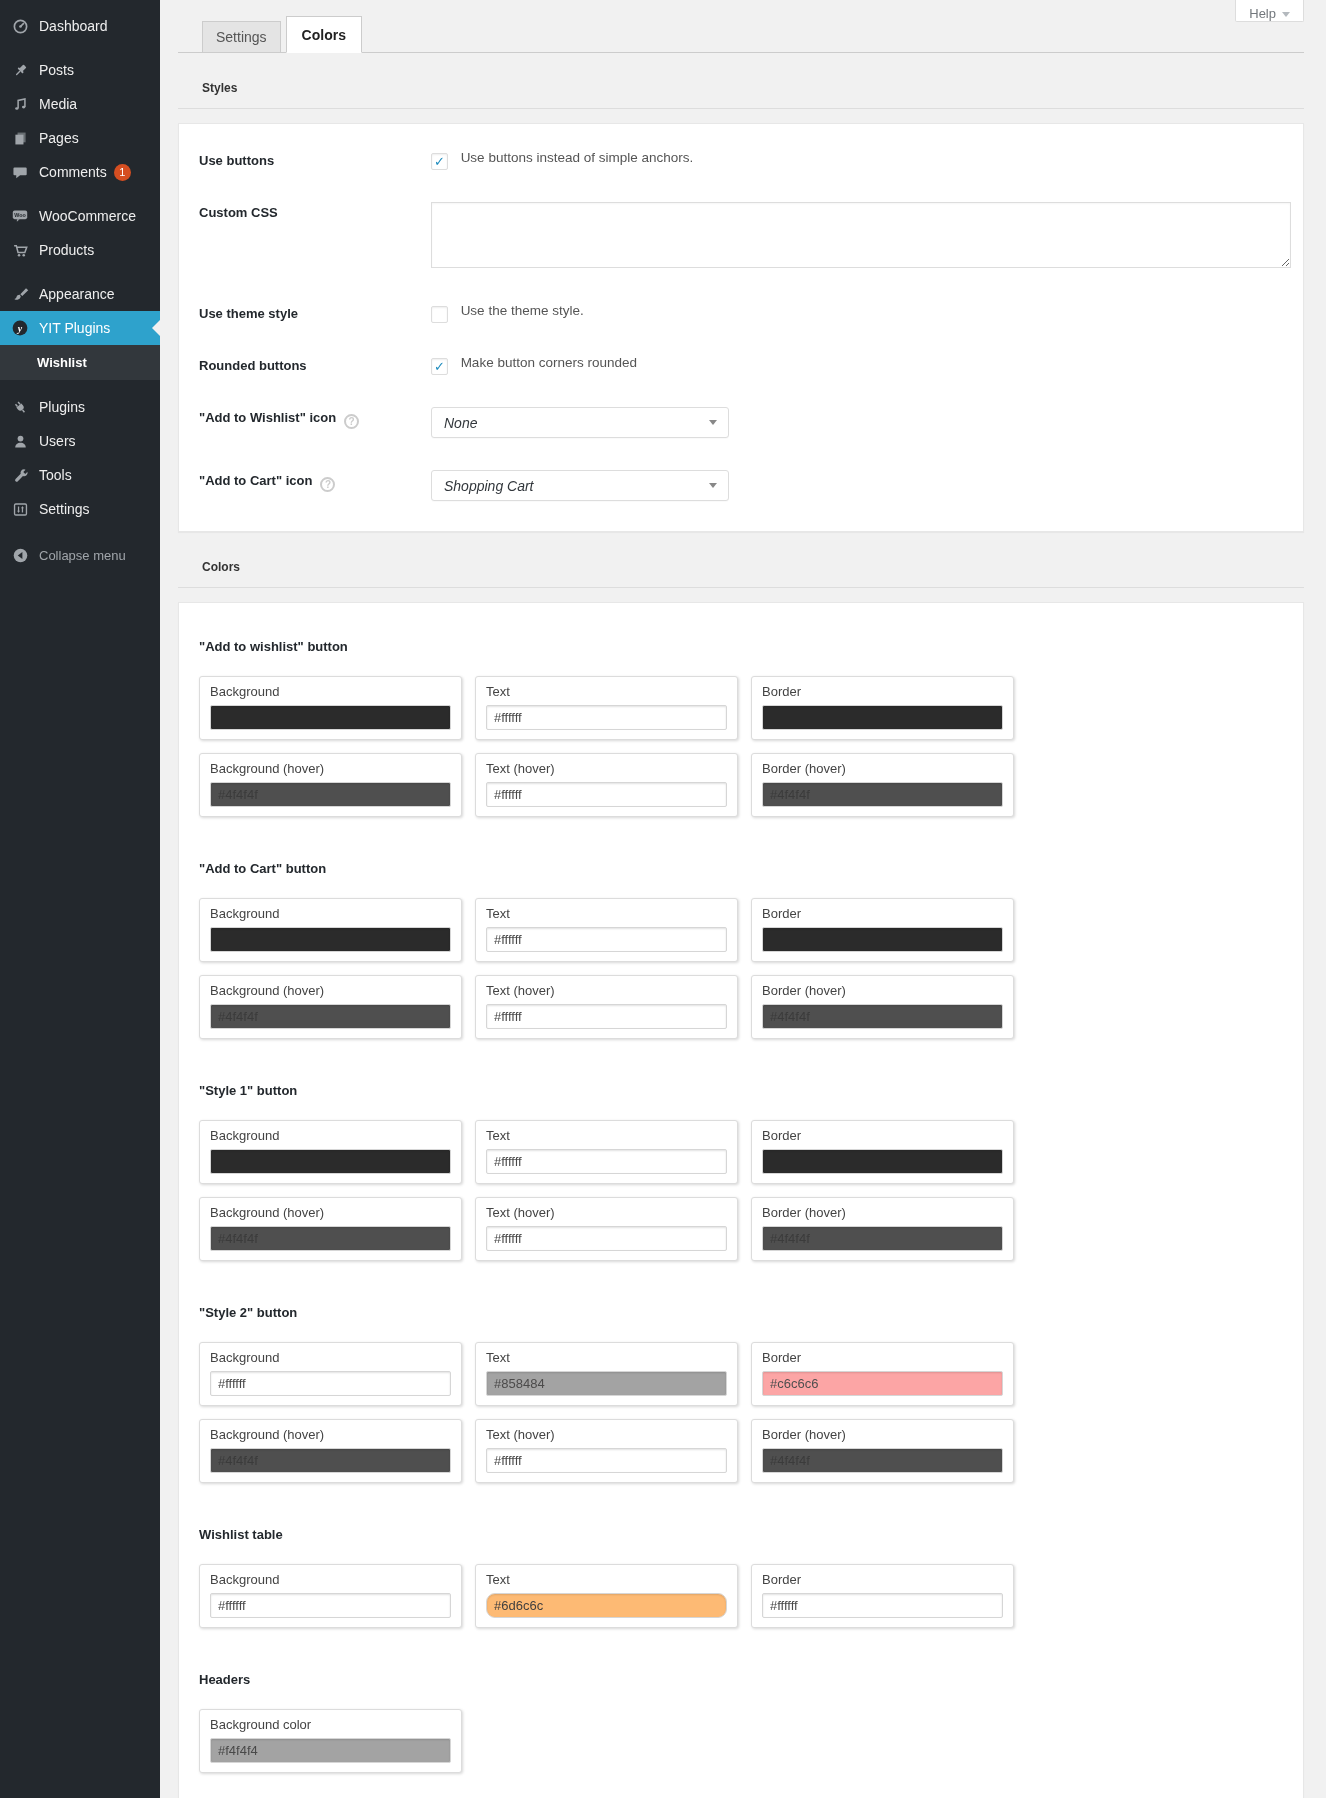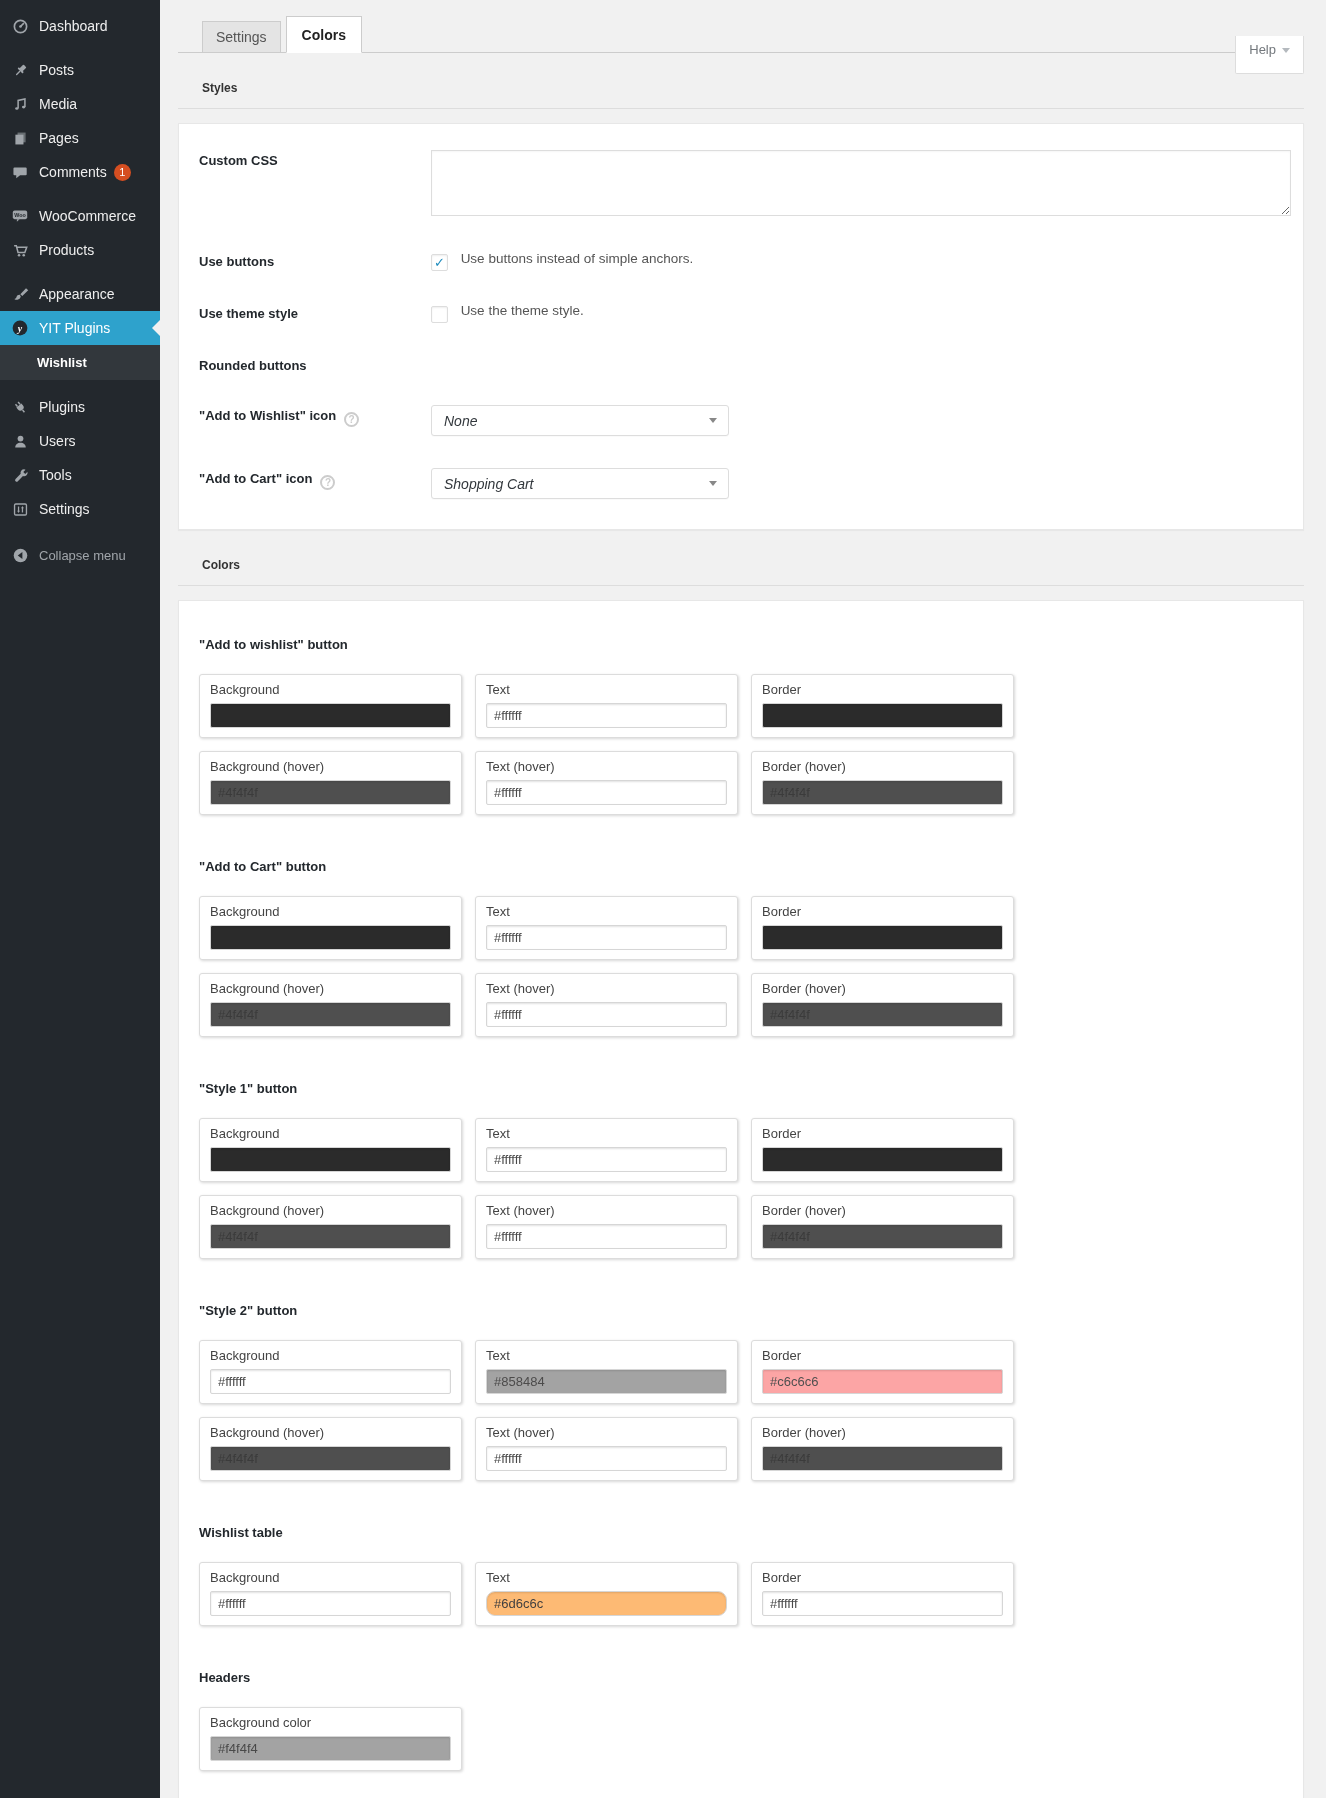--- a/index.html
+++ b/index.html
@@ -45,21 +45,21 @@
   .tab {
     background:#e4e4e4; border:1px solid #ccc; color:#555; font-size:14px;
     padding:8px 13px; margin-right:5px; cursor:pointer; line-height:1;
   }
   .tab.active {
     background:#fff; border-bottom-color:#fff; color:#222; font-weight:bold;
     padding:11px 15px 10px;
   }
   .help-btn {
     position:absolute; top:0; right:0; background:#fff; border:1px solid #ddd; border-top:none;
-    border-radius:0 0 2px 2px; color:#72777c; font-size:13px; padding:6px 13px 16px; cursor:pointer;margin-top:36px;
+    border-radius:0 0 2px 2px; color:#72777c; font-size:13px; padding:6px 13px 0; cursor:pointer;
   }
   .caret { display:inline-block; width:0; height:0; border-left:4px solid transparent;
     border-right:4px solid transparent; border-top:5px solid #b4b9be; margin-left:6px; vertical-align:1px; }
 
   .section-head {
     margin-top:28px; padding:0 0 13px 24px; border-bottom:1px solid #ddd;
   }
   .section-head h2 { margin:0; font-size:12px; font-weight:bold; color:#333; }
 
   .panel {
@@ -277,41 +277,45 @@
       <div class="tab active">Colors</div>
     </div>
   </div>
 
   <div class="section-head">
     <h2>Styles</h2>
   </div>
 
   <div class="panel">
     <div class="frow">
-      <div class="flabel">Custom CSS</div>
-      <div class="fctrl">
-        <textarea class="custom-css" value="" style=""></textarea>
-      </div>
-    </div>
-    <div class="frow">
       <div class="flabel">Use buttons</div>
       <div class="fctrl">
         <span class="cb checked">✓</span>
         <span class="cb-text">Use buttons instead of simple anchors.</span>
+      </div>
+    </div>
+    <div class="frow">
+      <div class="flabel">Custom CSS</div>
+      <div class="fctrl">
+        <textarea class="custom-css" value="" style=""></textarea>
       </div>
     </div>
     <div class="frow">
       <div class="flabel">Use theme style</div>
       <div class="fctrl">
         <span class="cb">✓</span>
         <span class="cb-text">Use the theme style.</span>
       </div>
     </div>
     <div class="frow">
       <div class="flabel">Rounded buttons</div>
+      <div class="fctrl">
+        <span class="cb checked">✓</span>
+        <span class="cb-text">Make button corners rounded</span>
+      </div>
     </div>
     <div class="frow">
       <div class="flabel">
         <span>"Add to Wishlist" icon</span><span class="help-q">?</span>
       </div>
       <div class="fctrl">
         <div class="selectbox">
           <span>None</span>
           <span class="caret"></span>
         </div>

